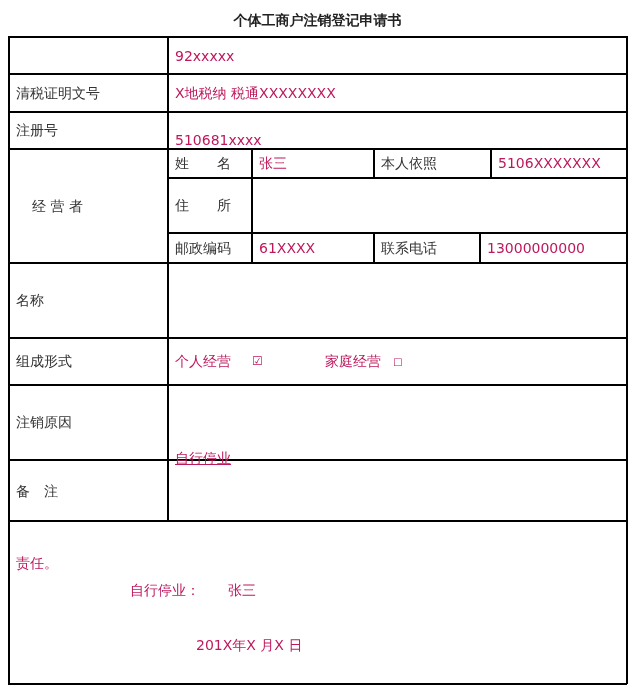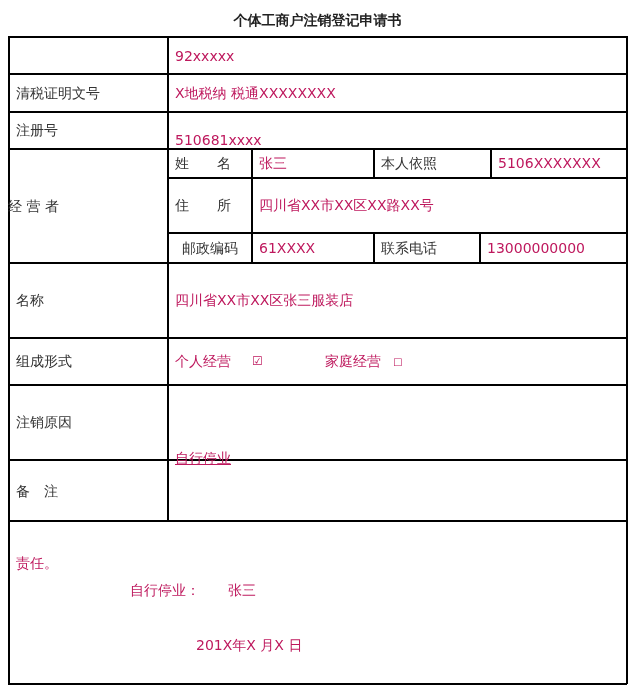--- a/index.html
+++ b/index.html
@@ -47,36 +47,34 @@
   <div class="line v" style="left:471px;top:196px;height:31px;"></div>
 
   <div class="cell val" style="left:167px;top:11px;">92xxxxx</div>
 
   <div class="cell lbl" style="left:8px;top:48px;">清税证明文号</div>
   <div class="cell val" style="left:167px;top:48px;">X地税纳 税通XXXXXXXX</div>
 
   <div class="cell lbl" style="left:8px;top:85px;">注册号</div>
   <div class="cell val" style="left:167px;top:95px;">510681xxxx</div>
 
-  <div class="cell lbl" style="left:0;top:161px;">经 营 者</div>
+  <div class="cell lbl" style="left:24px;top:161px;">经 营 者</div>
   <div class="cell lbl" style="left:167px;top:118px;">姓　　名</div>
   <div class="cell val" style="left:251px;top:118px;">张三</div>
   <div class="cell lbl" style="left:373px;top:118px;">本人依照</div>
   <div class="cell val" style="left:490px;top:118px;">5106XXXXXXX</div>
 
   <div class="cell lbl" style="left:167px;top:160px;">住　　所</div>
-  <div class="cell val" style="left:251px;top:160px;">四川省XX市XX区XX路XX号</div>
 
-  <div class="cell lbl" style="left:167px;top:203px;margin-left:7px;">邮政编码</div>
+  <div class="cell lbl" style="left:167px;top:203px;">邮政编码</div>
   <div class="cell val" style="left:251px;top:203px;">61XXXX</div>
   <div class="cell lbl" style="left:373px;top:203px;">联系电话</div>
   <div class="cell val" style="left:479px;top:203px;">13000000000</div>
 
   <div class="cell lbl" style="left:8px;top:255px;">名称</div>
-  <div class="cell val" style="left:167px;top:255px;">四川省XX市XX区张三服装店</div>
 
   <div class="cell lbl" style="left:8px;top:316px;">组成形式</div>
   <div class="cell val" style="left:167px;top:316px;">个人经营</div>
   <div class="cell val" style="left:244px;top:316px;font-size:12px;">☑</div>
   <div class="cell val" style="left:317px;top:316px;">家庭经营</div>
   <div class="cell val" style="left:385px;top:317px;font-size:10px;">□</div>
 
   <div class="cell lbl" style="left:8px;top:377px;text-align:center;">注销原因</div>
   <div class="cell val" style="left:167px;top:413px;text-decoration:underline;">自行停业</div>
 

